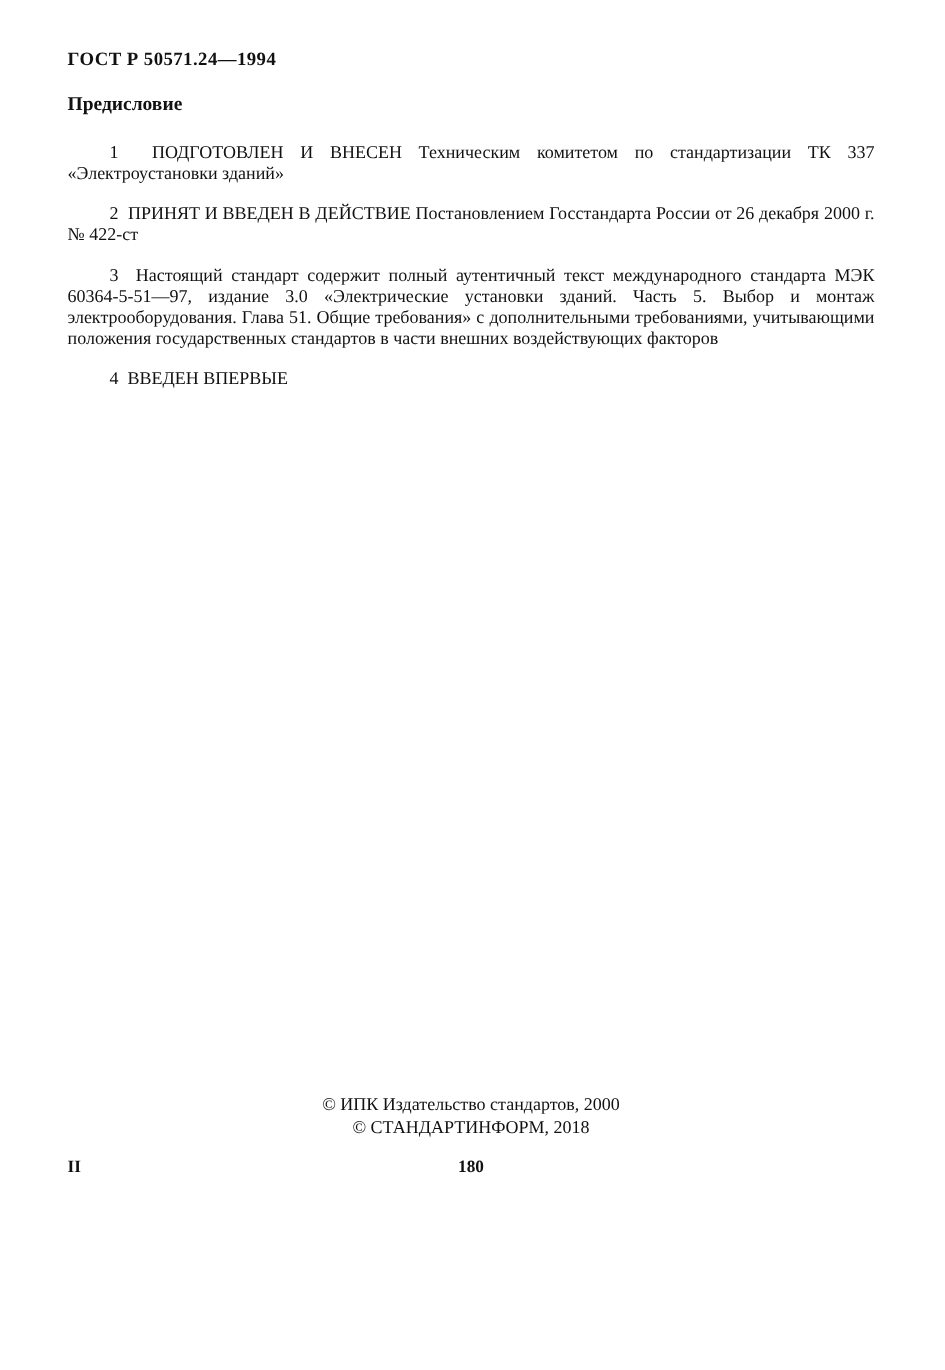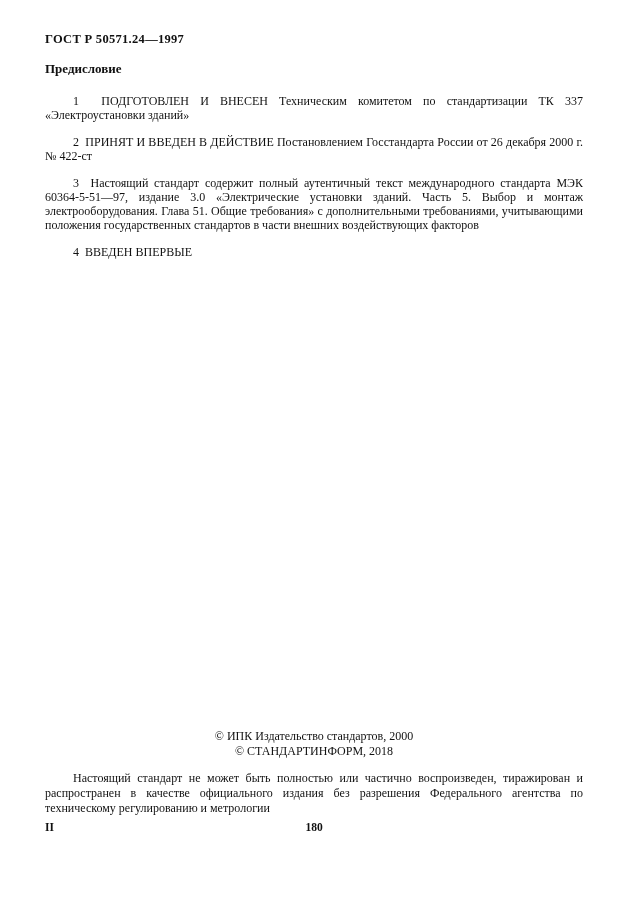--- a/index.html
+++ b/index.html
@@ -75,41 +75,40 @@
     top: 0;
     text-align: center;
   }
 </style>
 </head>
 <body>
 
 <div class="page">
 
   <div class="content">
-    <div class="doc-header">ГОСТ Р 50571.24—1997</div>
+    <div class="doc-header">ГОСТ Р 50571.24—1994</div>
 
     <div class="doc-title">Предисловие</div>
 
     <p class="para">1&nbsp; ПОДГОТОВЛЕН И ВНЕСЕН Техническим комитетом по стандартизации ТК 337 «Электроустановки зданий»</p>
 
     <p class="para">2&nbsp; ПРИНЯТ И ВВЕДЕН В ДЕЙСТВИЕ Постановлением Госстандарта России от 26 декабря 2000 г. № 422-ст</p>
 
     <p class="para">3&nbsp; Настоящий стандарт содержит полный аутентичный текст международного стандарта МЭК 60364-5-51—97, издание 3.0 «Электрические установки зданий. Часть 5. Выбор и монтаж электрооборудования. Глава 51. Общие требования» с дополнительными требованиями, учитывающими положения государственных стандартов в части внешних воздействующих факторов</p>
 
     <p class="para">4&nbsp; ВВЕДЕН ВПЕРВЫЕ</p>
 
   </div>
 
   <div class="bottom">
     <div class="copyright">
       <div>© ИПК Издательство стандартов, 2000</div>
       <div>© СТАНДАРТИНФОРМ, 2018</div>
     </div>
 
-    <p class="para legal">Настоящий стандарт не может быть полностью или частично воспроизведен, тиражирован и распространен в качестве официального издания без разрешения Федерального агентства по техническому регулированию и метрологии</p>
 
     <div class="footer">
       <span class="footer-left">II</span>
       <span class="footer-center">180</span>
     </div>
   </div>
 
 </div>
 
 </body></html>

